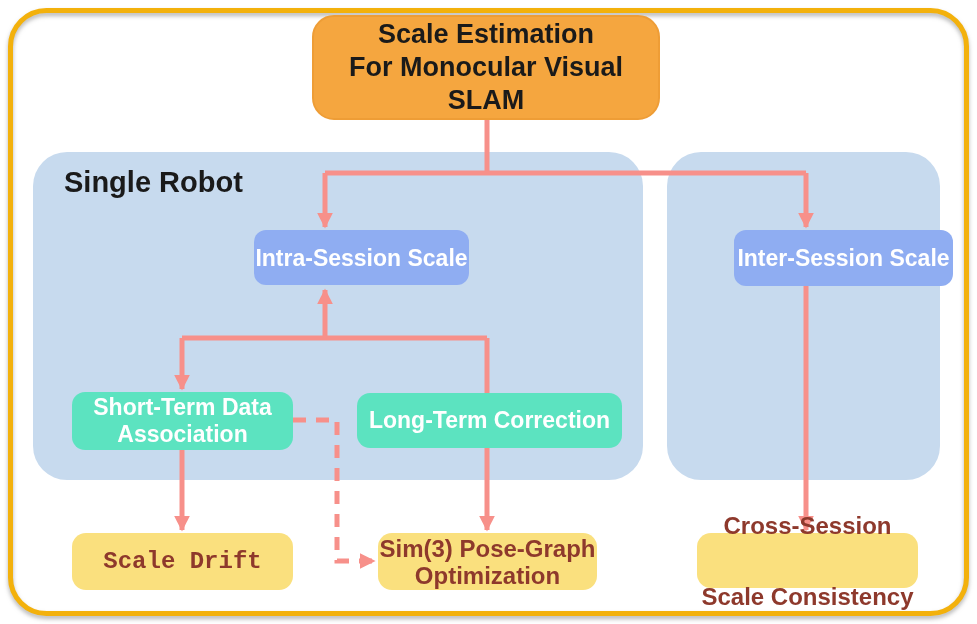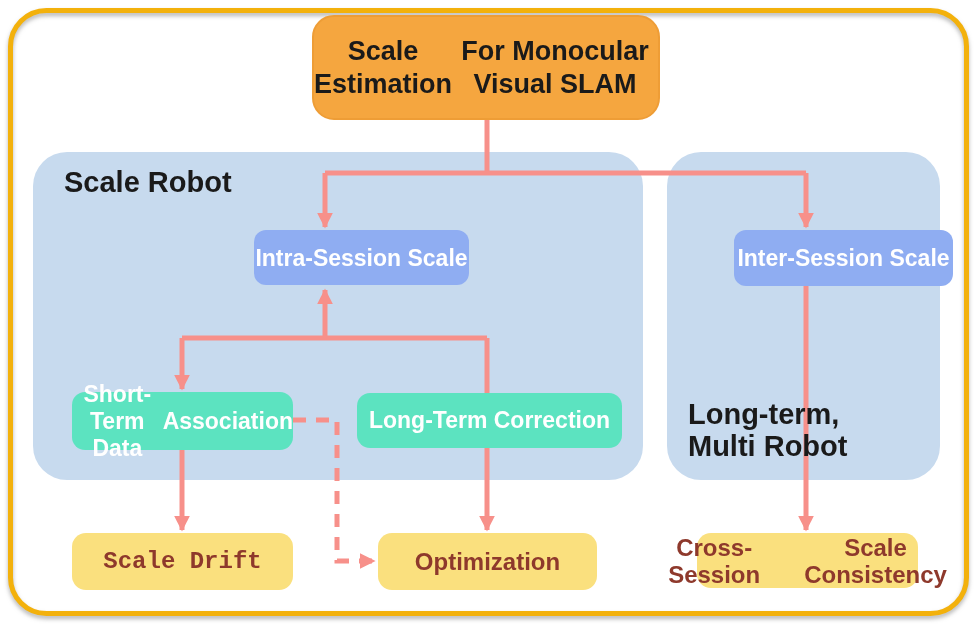--- a/index.html
+++ b/index.html
@@ -10,21 +10,21 @@
   }
   *{margin:0;padding:0;box-sizing:border-box;}
   body{background:#fff;font-family:"Liberation Sans", sans-serif;}
   .canvas{position:relative;width:977px;height:624px;background:#fff;overflow:hidden;}
   svg.layer{position:absolute;left:0;top:0;z-index:1;}
   .frame{fill:none;stroke:var(--gold);stroke-width:5;filter:drop-shadow(0 3px 2px rgba(110,110,110,.5));}
   .container{fill:var(--container-blue);}
   .arrow{fill:none;stroke:var(--salmon);stroke-width:5;}
   .arrow.dashed{stroke-dasharray:13 10;}
   #ah path{fill:var(--salmon);}
-  .node{position:absolute;z-index:2;display:flex;flex-direction:row;align-items:center;justify-content:center;text-align:center;font-weight:bold;}
+  .node{position:absolute;z-index:2;display:flex;flex-direction:column;align-items:center;justify-content:center;text-align:center;font-weight:bold;}
   .title-node{left:312px;top:15px;width:348px;height:105px;background:var(--orange);
     border:2px solid var(--orange-border);border-radius:22px;color:var(--ink);
     font-size:27px;line-height:33px;}
   .blue-node{background:var(--node-blue);border-radius:12px;color:var(--white);font-size:23px;line-height:26px;margin-left:36px;}
   .green-node{background:var(--green);border-radius:13px;color:var(--white);font-size:23px;line-height:27px;}
   .yellow-node{background:var(--yellow);border-radius:14px;color:var(--darkred);font-size:24px;line-height:27px;}
   .group-label{position:absolute;z-index:2;font-weight:bold;color:var(--ink);font-size:29px;line-height:32px;}
   #intra{left:218px;top:230px;width:215px;height:55px;}
   #inter{left:698px;top:230px;width:219px;height:56px;text-align:center;}
   #shortterm{left:72px;top:392px;width:221px;height:58px;}
@@ -62,26 +62,22 @@
     <path class="arrow" d="M182,450 L182,530" marker-end="url(#ah)"></path>
     <path class="arrow" d="M806,286 L806,530" marker-end="url(#ah)"></path>
     <path class="arrow dashed" d="M293,420 L337,420 L337,561 L374,561" marker-end="url(#ah)"></path>
   </svg>
 
   <div class="node title-node">
     <span>Scale Estimation</span>
     <span>For Monocular Visual SLAM</span>
   </div>
 
-  <div class="group-label" id="lbl-single">Scale Robot</div>
+  <div class="group-label" id="lbl-single">Single Robot</div>
 
-  <div class="group-label" id="lbl-multi">
-    <div>Long-term,</div>
-    <div>Multi Robot</div>
-  </div>
 
   <div class="node blue-node" id="intra">
     <span>Intra-Session Scale</span>
   </div>
 
   <div class="node blue-node" id="inter">
     <span>Inter-Session Scale</span>
   </div>
 
   <div class="node green-node" id="longterm">
@@ -91,20 +87,21 @@
   <div class="node green-node" id="shortterm">
     <span>Short-Term Data</span>
     <span>Association</span>
   </div>
 
   <div class="node yellow-node" id="scaledrift">
     <span>Scale Drift</span>
   </div>
 
   <div class="node yellow-node" id="sim3">
+    <span>Sim(3) Pose-Graph</span>
     <span>Optimization</span>
   </div>
 
   <div class="node yellow-node" id="cross">
     <span>Cross-Session</span>
     <span>Scale Consistency</span>
   </div>
 
 </div>
 

